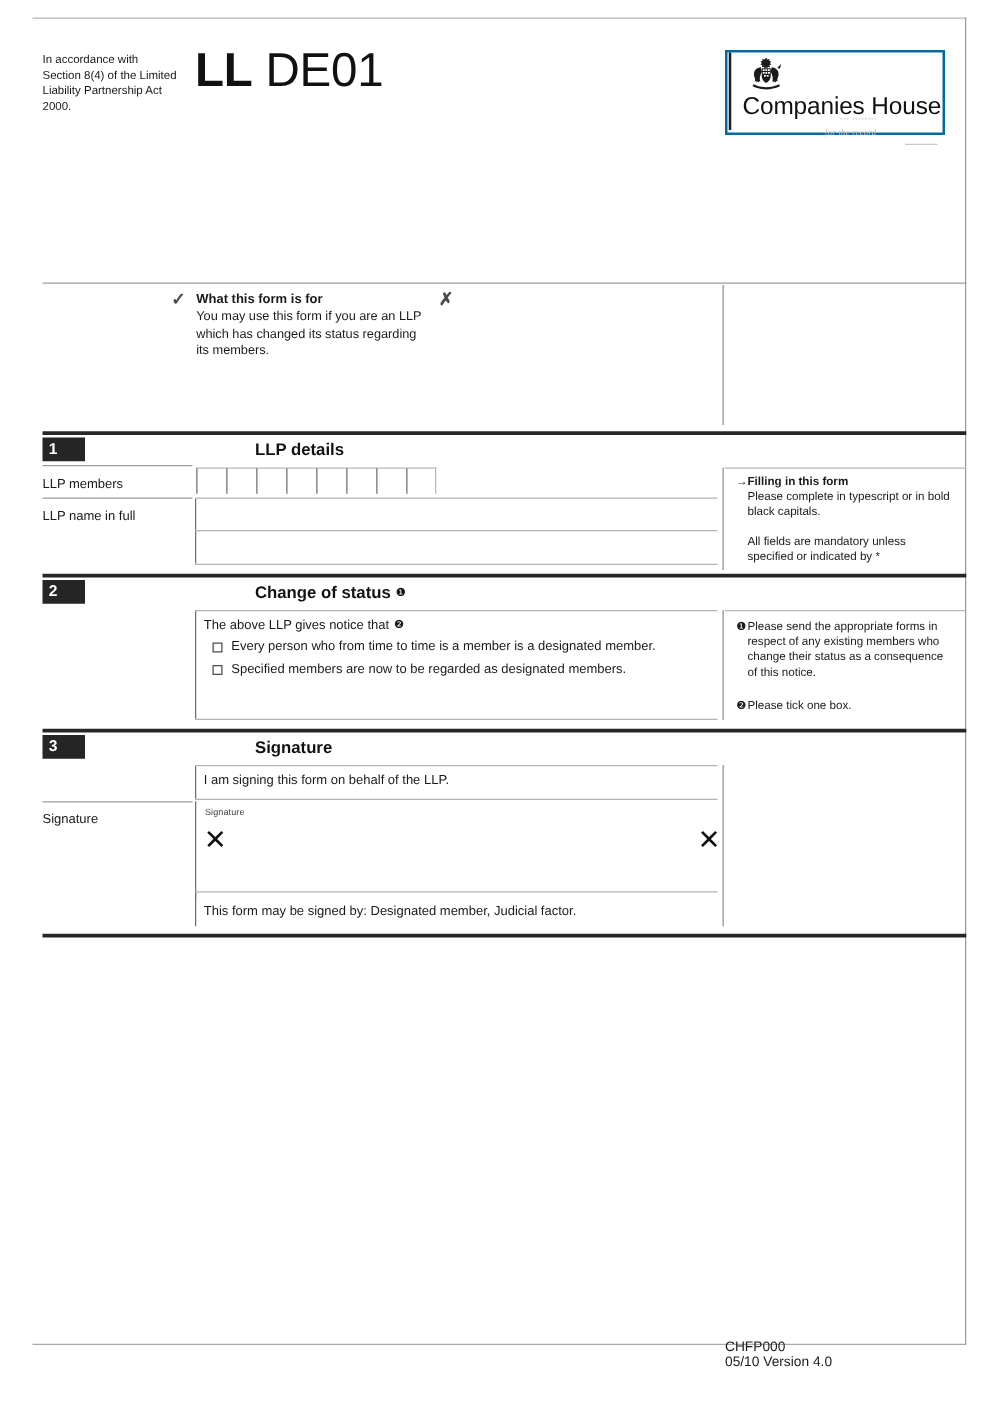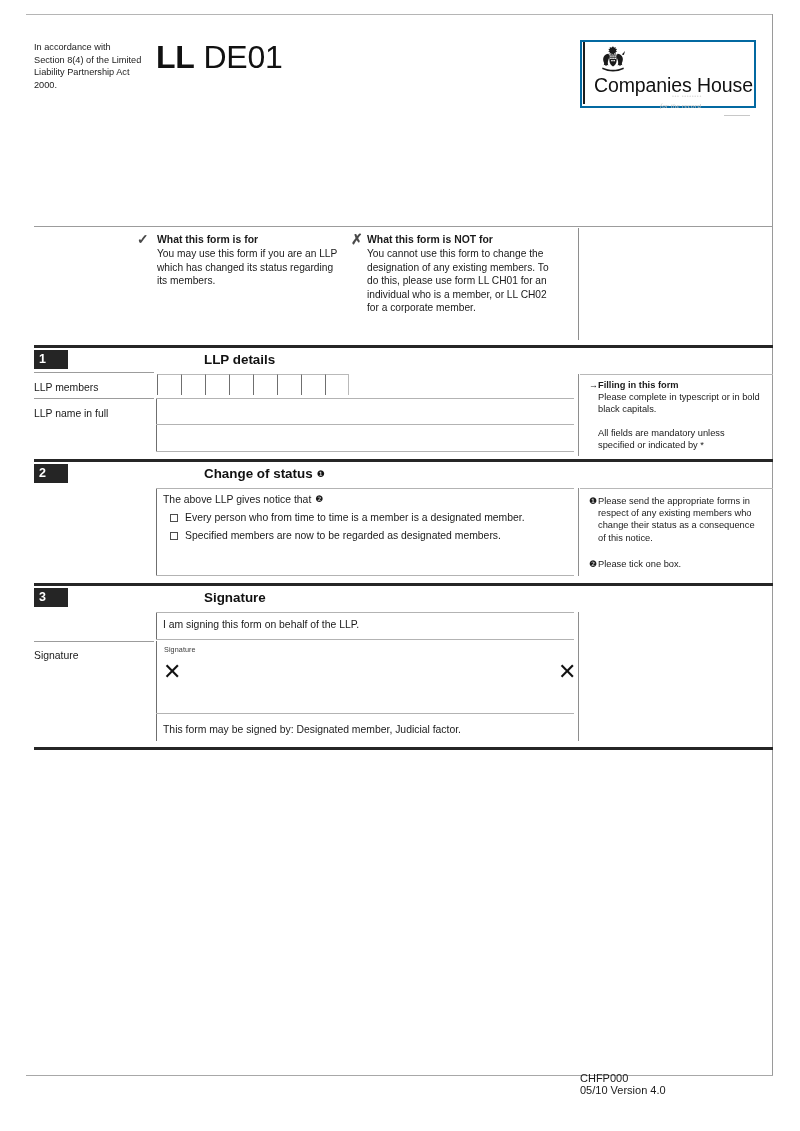--- a/index.html
+++ b/index.html
@@ -58,21 +58,21 @@
     left: 34px; top: 41px;
     width: 108px;
     font-size: 9.2px;
     line-height: 12.6px;
     color: #1a1a1a;
   }
 
   .form-code {
     position: absolute;
     left: 156px; top: 40px;
-    font-size: 32px;
+    font-size: 38px;
     line-height: 34px;
     letter-spacing: -0.2px;
     color: #111111;
     white-space: nowrap;
   }
   .form-code b { font-weight: 700; }
   .form-code span.light { font-weight: 400; }
 
   .form-title {
     position: absolute;
@@ -344,24 +344,20 @@
 
   <div class="rule rule-thin" style="left:34px; top:226px; width:739px;"></div>
 
   <div class="info-mark" style="left:137px; top:232px;">✓</div>
   <div class="info-col" style="left:157px; top:233px; width:188px;">
     <span class="info-head">What this form is for</span>
     <span>You may use this form if you are an LLP which has changed its status regarding its members.</span>
   </div>
 
   <div class="info-mark" style="left:351px; top:232px;">✗</div>
-  <div class="info-col" style="left:367px; top:233px; width:192px;">
-    <span class="info-head">What this form is NOT for</span>
-    <span>You cannot use this form to change the designation of any existing members. To do this, please use form LL CH01 for an individual who is a member, or LL CH02 for a corporate member.</span>
-  </div>
 
   <div class="vrule" style="left:578px; top:228px; height:112px;"></div>
 
   <div class="rule rule-thick" style="left:34px; top:345px; width:739px;"></div>
 
   <div class="sec-num" style="left:34px; top:350px;">1</div>
   <div class="sec-title" style="top:352px;">LLP details</div>
 
   <div class="rule rule-thin" style="left:34px; top:372px; width:120px;"></div>
   <div class="f-label" style="top:381px;">LLP members</div>

